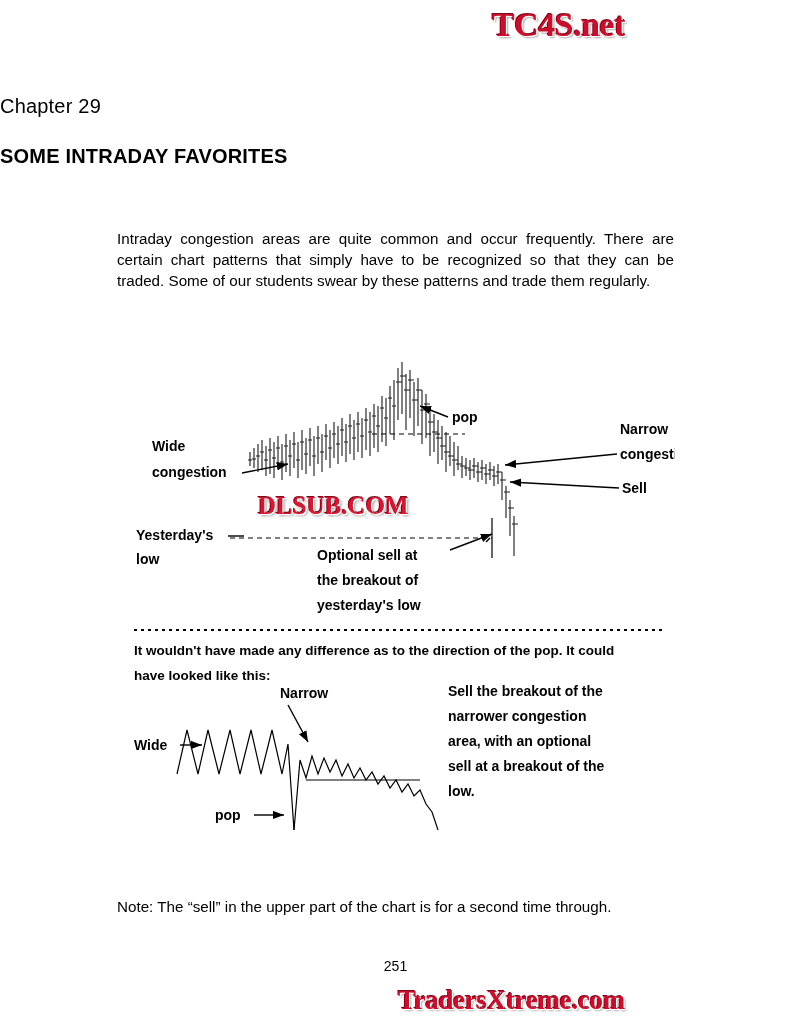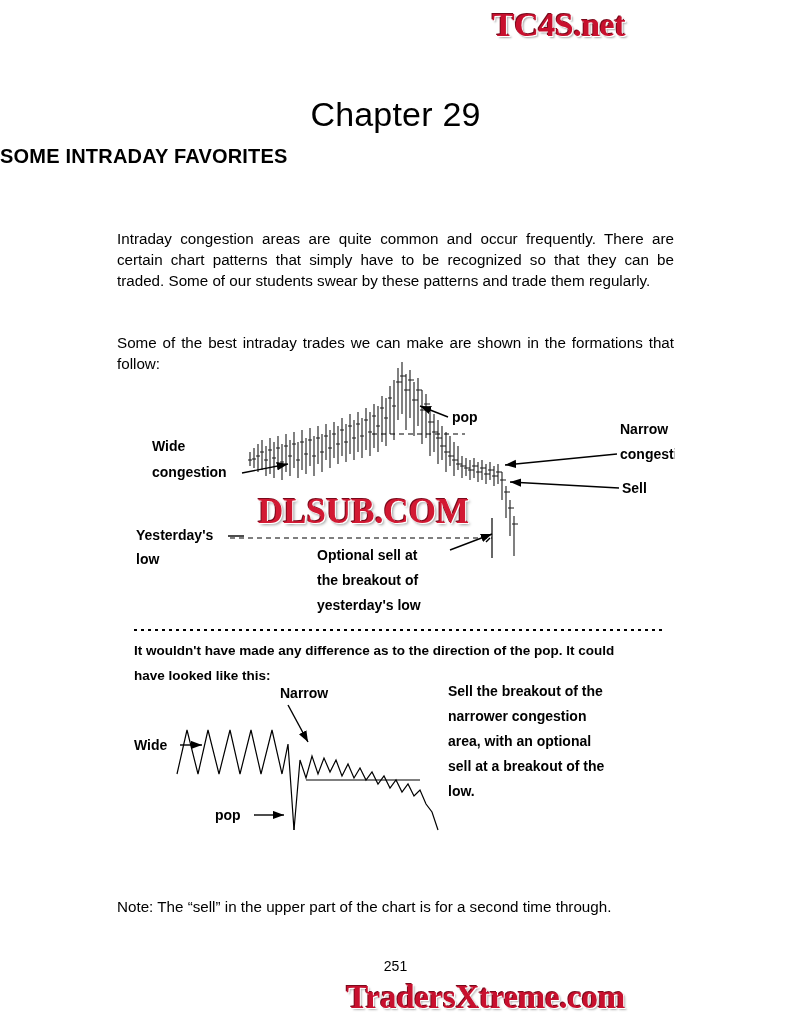--- a/index.html
+++ b/index.html
@@ -29,35 +29,35 @@
       1px 1px 0 #ffffff,
      -1px -1px 0 #7a0a1c,
       2px 2px 2px rgba(0,0,0,0.35);
     letter-spacing: -0.5px;
   }
   .wm-bottom {
     position: absolute;
     bottom: 8px;
     right: 18px;
     font-family: "Liberation Serif", serif;
-    font-size: 33px;
+    font-size: 27px;
     font-weight: bold;
     color: #c8102e;
     text-shadow:
       1px 1px 0 #ffffff,
      -1px -1px 0 #7a0a1c,
       2px 2px 2px rgba(0,0,0,0.3);
     letter-spacing: -0.3px;
   }
   .wm-mid {
     position: absolute;
     left: 258px;
     top: 492px;
     font-family: "Liberation Serif", serif;
-    font-size: 35px;
+    font-size: 25px;
     font-weight: bold;
     color: #d21933;
     text-shadow:
       1px 1px 0 #ffffff,
      -1px -1px 0 #7a0a1c,
       2px 2px 3px rgba(0,0,0,0.4);
     letter-spacing: 0px;
     z-index: 40;
     background: linear-gradient(180deg, rgba(255,255,255,0.0), rgba(255,255,255,0.0));
   }
@@ -67,22 +67,21 @@
     position: absolute;
     left: 0; top: 0;
     width: 643px;
     height: 1024px;
   }
   .chapter-title {
     position: absolute;
     top: 95px;
     left: 0;
     width: 791px;
-    text-align: center;
-    font-size: 34px;
+    font-size: 20px;
     font-weight: normal;
     letter-spacing: 0.2px;
   }
   .chapter-subtitle {
     position: absolute;
     top: 145px;
     left: 0;
     width: 791px;
     text-align: left;
     font-size: 20px;
@@ -125,21 +124,20 @@
 <body>
 
 <div class="page">
 
   <div class="wm-top">TC4S.net</div>
 
   <div class="chapter-title">Chapter 29</div>
   <div class="chapter-subtitle">SOME INTRADAY FAVORITES</div>
 
   <div class="para para-1">Intraday congestion areas are quite common and occur frequently. There are certain chart patterns that simply have to be recognized so that they can be traded.  Some of our students swear by these patterns and trade them regularly.</div>
-  <div class="para para-2">Some of the best intraday trades we can make are shown in the formations that follow:</div>
 
   <div class="figure">
     <svg width="555" height="487" viewBox="0 0 555 487" xmlns="http://www.w3.org/2000/svg">
       <defs>
         <style>
           .bar { stroke:#1a1a1a; stroke-width:1.1; fill:none; }
           .bar2 { stroke:#1a1a1a; stroke-width:1; fill:none; }
           .ln { stroke:#000; stroke-width:1.2; fill:none; }
           .dash { stroke:#000; stroke-width:1.1; fill:none; stroke-dasharray:5 4; }
           .arw { stroke:#000; stroke-width:1.4; fill:none; }

